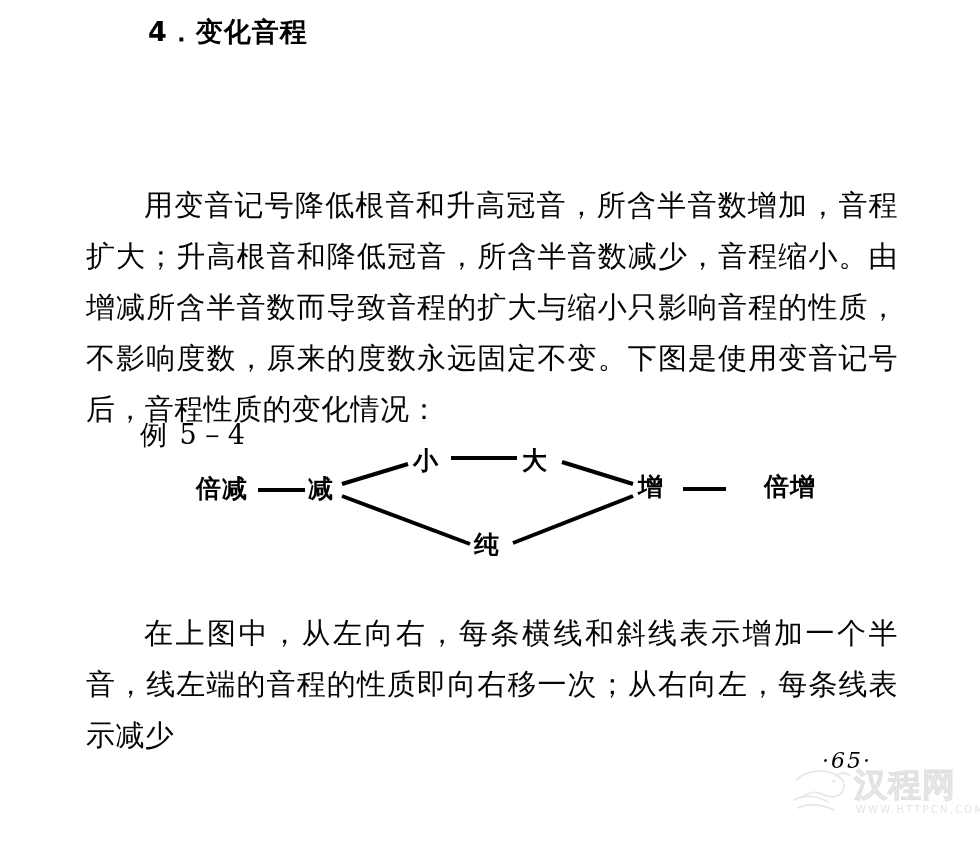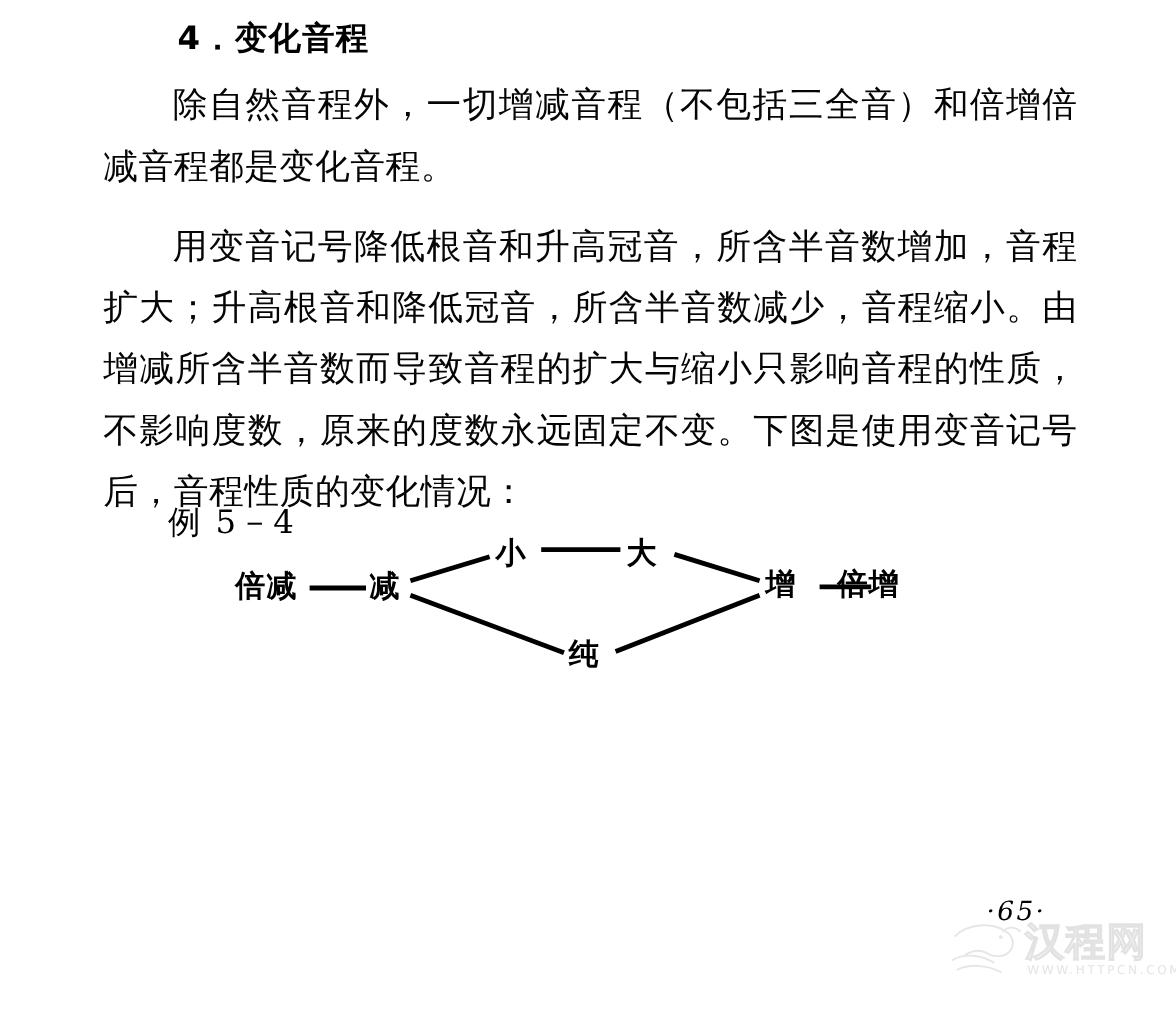--- a/index.html
+++ b/index.html
@@ -91,21 +91,21 @@
     white-space: nowrap;
     letter-spacing: 1px;
     color: #000;
   }
   .node-beijian  { left: 26px;  top: 36px; }
   .node-jian     { left: 138px; top: 36px; }
   .node-xiao     { left: 243px; top: 8px;  }
   .node-da       { left: 352px; top: 8px;  }
   .node-chun     { left: 304px; top: 92px; }
   .node-zeng     { left: 468px; top: 34px; }
-  .node-beizeng  { left: 528px; top: 34px; }
+  .node-beizeng  { left: 594px; top: 34px; }
 
   
   .page-number {
     position: absolute;
     left: 822px;
     top: 748px;
     font-family: "DejaVu Serif", serif;
     font-style: italic;
     font-weight: normal;
     font-size: 22px;
@@ -152,21 +152,20 @@
     white-space: nowrap;
   }
 </style>
 </head>
 <body>
 
 <div class="page">
 
   <div class="heading">4．变化音程</div>
 
-  <div class="para indent" id="para-1">除自然音程外，一切增减音程（不包括三全音）和倍增倍减音程都是变化音程。</div>
 
   <div class="para indent" id="para-2">用变音记号降低根音和升高冠音，所含半音数增加，音程扩大；升高根音和降低冠音，所含半音数减少，音程缩小。由增减所含半音数而导致音程的扩大与缩小只影响音程的性质，不影响度数，原来的度数永远固定不变。下图是使用变音记号后，音程性质的变化情况：</div>
 
   <div class="example-label">例 5－4</div>
 
   <div class="diagram">
     <svg viewBox="0 0 660 130" xmlns="http://www.w3.org/2000/svg">
 
       <line x1="88" y1="50" x2="135" y2="50" stroke="#000" stroke-width="4"></line>
 
@@ -185,20 +184,21 @@
 
     <div class="node node-beijian">倍减</div>
     <div class="node node-jian">减</div>
     <div class="node node-xiao">小</div>
     <div class="node node-da">大</div>
     <div class="node node-chun">纯</div>
     <div class="node node-zeng">增</div>
     <div class="node node-beizeng">倍增</div>
   </div>
 
+  <div class="para indent" id="para-3">在上图中，从左向右，每条横线和斜线表示增加一个半音，线左端的音程的性质即向右移一次；从右向左，每条线表示减少</div>
 
   <div class="page-number">·65·</div>
 
   <div class="watermark">
     <svg width="64" height="52" viewBox="0 0 64 52" xmlns="http://www.w3.org/2000/svg">
       <g fill="none" stroke="#e6e6e6" stroke-width="1.6" stroke-linecap="round">
         <path d="M4 14 C14 4, 34 2, 46 10 C52 14, 54 20, 50 26 C46 32, 36 32, 30 28"></path>
         <path d="M30 28 C24 25, 18 26, 12 30"></path>
         <path d="M2 34 C12 28, 26 30, 36 36"></path>
         <path d="M6 42 C16 37, 30 38, 42 44"></path>

